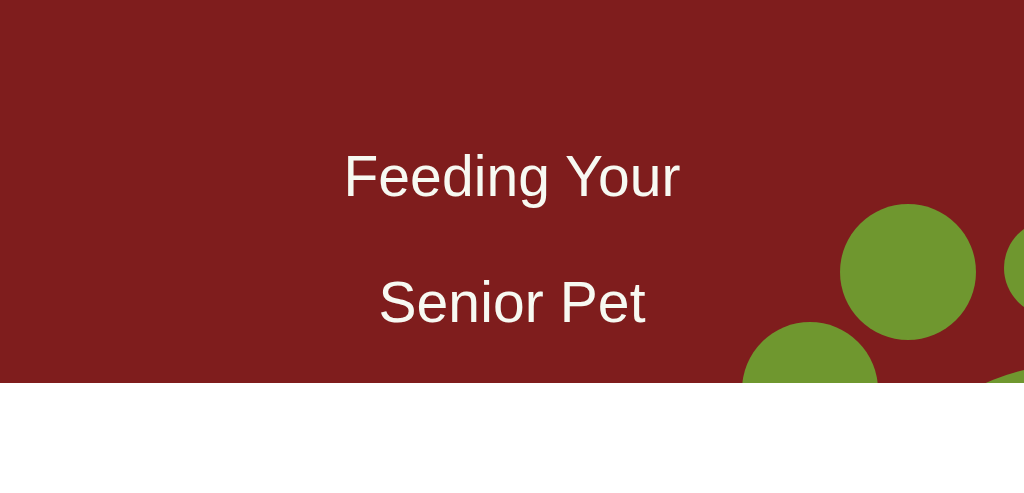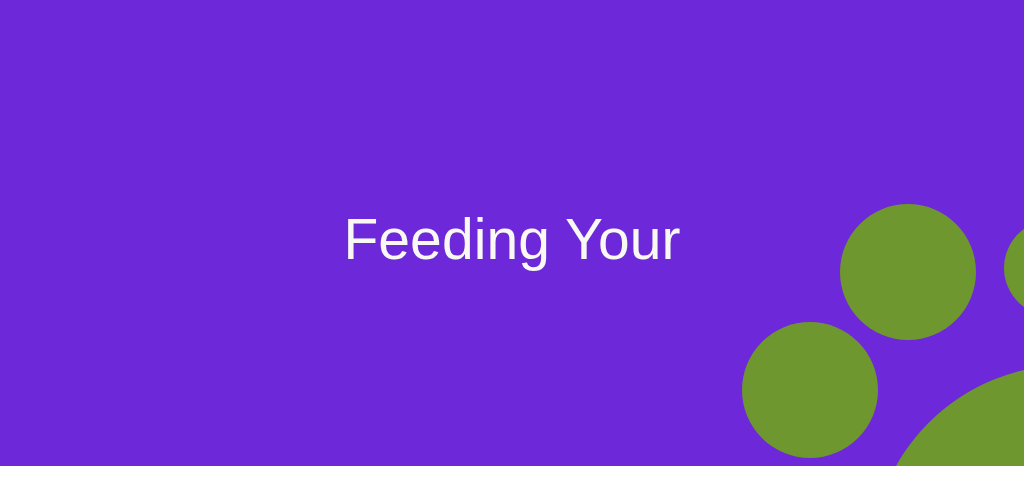--- a/index.html
+++ b/index.html
@@ -60,33 +60,34 @@
     white-space: pre-line;
     transform: translateY(-7px);
   }
   .headline-line {
     display: block;
   }
 </style>
 </head>
 <body>
 
-<div id="banner" style="background-color: #6d28d9; width: 1024px; height: 466px; text-decoration: underline;">
+<div id="banner" style="background-color: #7f1d1d; width: 1024px; height: 383px; text-decoration: underline;">
 
   <div id="paw-pattern">
     <svg viewBox="0 0 1024 493" xmlns="http://www.w3.org/2000/svg" aria-hidden="true" style="width: 1024px; height: 493px;">
       <g id="paw-circles">
         <circle cx="908" cy="272" r="68" fill="#6f972f"></circle>
         <circle cx="1052" cy="268" r="48" fill="#6f972f"></circle>
         <circle cx="810" cy="390" r="68" fill="#6f972f"></circle>
         <circle cx="825" cy="508" r="40" fill="#6f972f"></circle>
         <circle cx="1068" cy="562" r="197" fill="#6f972f"></circle>
       </g>
     </svg>
   </div>
 
   <div id="headline-block">
     <h1 class="headline" style="color: rgb(247, 249, 242);">
       <span class="headline-line">Feeding Your</span>
+      <span class="headline-line">Senior Pet</span>
     </h1>
   </div>
 
 </div>
 
 </body></html>

